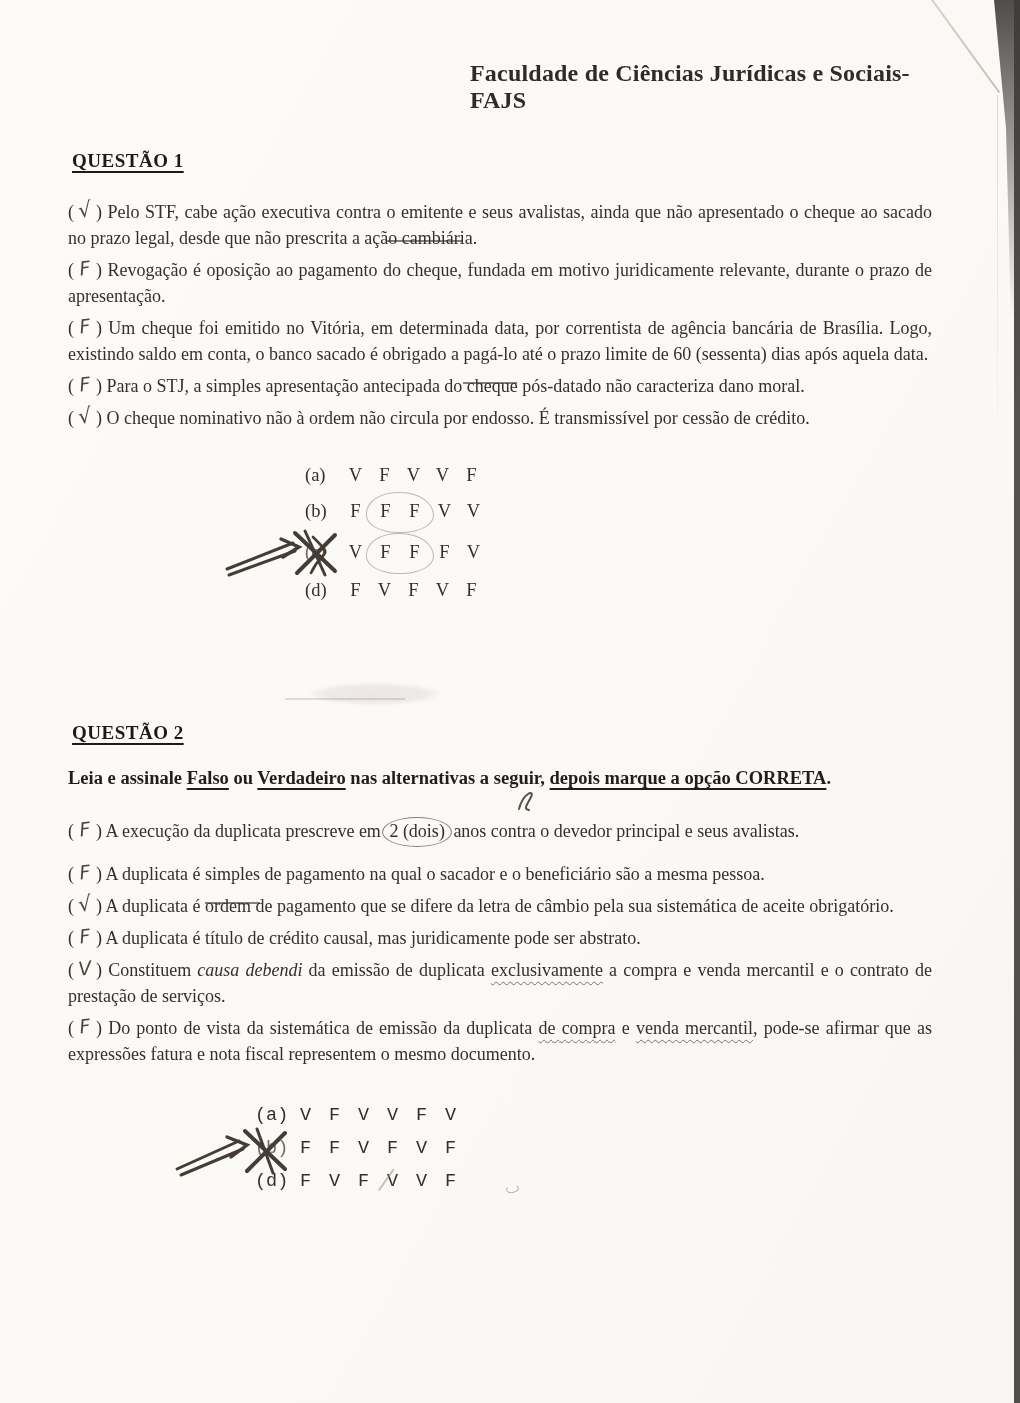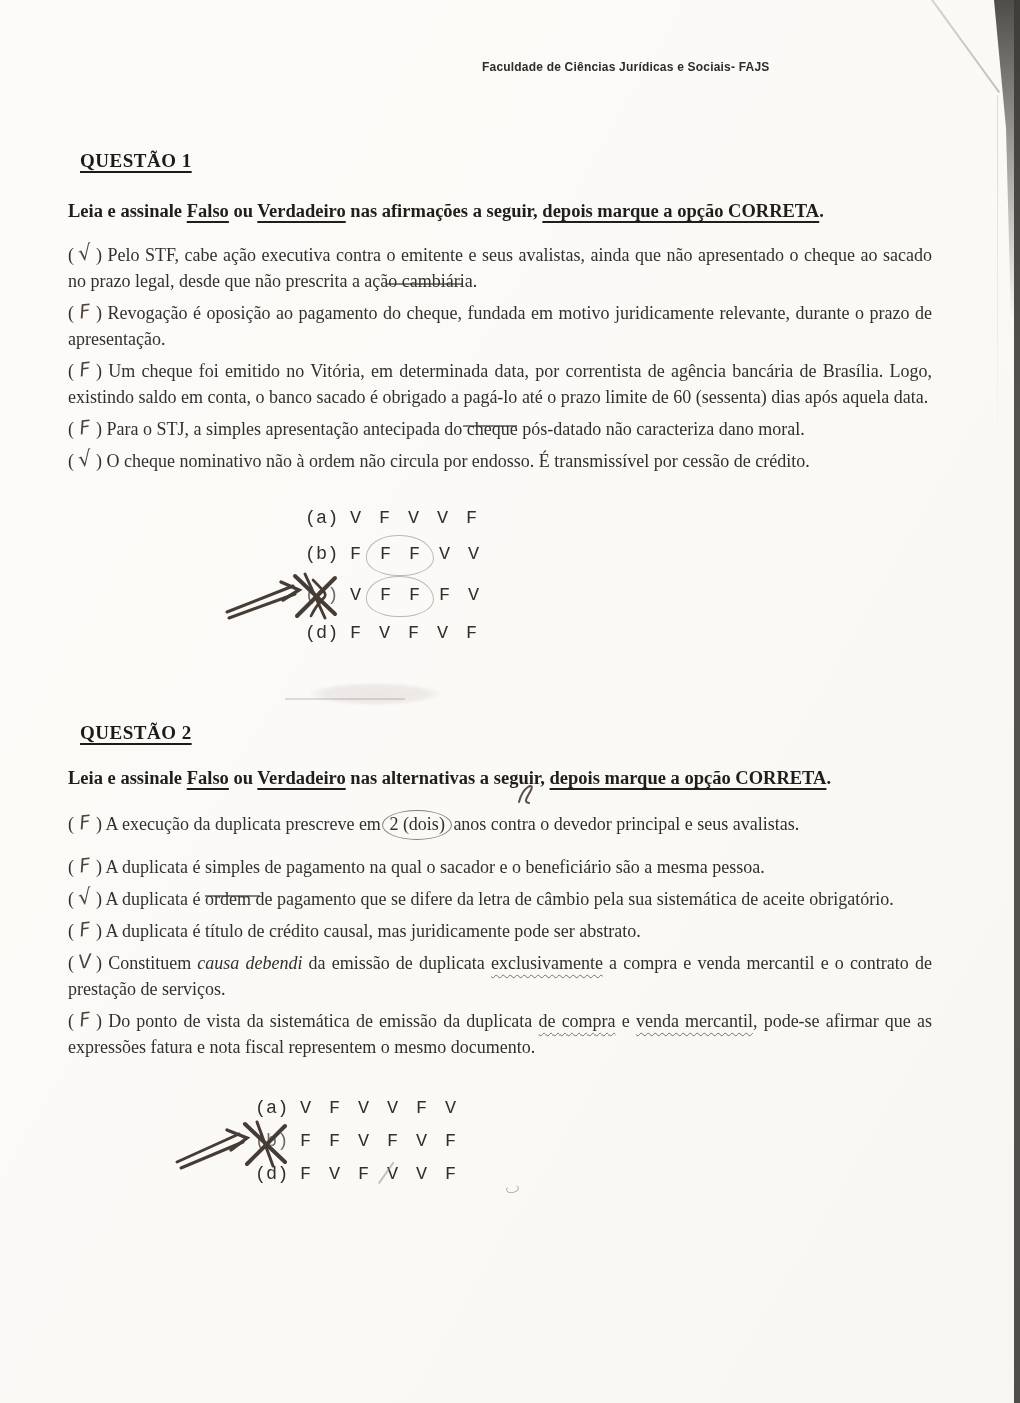--- a/index.html
+++ b/index.html
@@ -28,49 +28,49 @@
     border-radius:50%;transform:rotate(-12deg);border-top-color:transparent;}
   .pencil-slash{position:absolute;width:26px;height:1.5px;background:rgba(150,143,132,.55);transform:rotate(-55deg);}
 
   
   .logo{position:absolute;left:95px;top:36px;width:250px;text-align:center;}
   .planet{display:block;margin:0 auto -8px;}
   .brand{font-family:"DejaVu Sans", sans-serif;font-weight:bold;font-size:35px;letter-spacing:1px;line-height:1;}
   .brand .b1{color:#9a9691;}
   .brand .b2{color:#605c57;}
   .logo .caption{font-size:12.5px;color:#56524d;margin-top:3px;font-family:"Liberation Serif",serif;}
-  .faculty{position:absolute;left:482px;top:60px;width:470px;
-    font-family:Liberation Sans, sans-serif;font-weight:600;font-size:12px;color:#2e2c29;letter-spacing:.2px;}
+  .faculty{position:absolute;left:470px;top:60px;width:470px;
+    font-family:Liberation Serif, serif;font-weight:600;font-size:24px;color:#2e2c29;letter-spacing:.2px;}
 
   
   .qsection{position:absolute;left:68px;width:864px;font-size:18px;line-height:26px;}
   #q1{top:148px;}
   #q2{top:720px;}
-  .qtitle{font-size:19px;font-weight:bold;margin:0 12px 24px;color:#1d1b18;
+  .qtitle{font-size:19px;font-weight:bold;margin:0 4px 24px;color:#1d1b18;
     text-decoration:underline;text-decoration-thickness:2px;text-underline-offset:4px;letter-spacing:.5px;}
   #q2 .qtitle{margin-bottom:19px;}
   .instr{font-weight:bold;margin:0 0 17px;color:#201e1b;font-size:18.5px;}
-  #q2 .instr{margin-bottom:11px;}
+  #q2 .instr{margin-bottom:18px;}
   .u-print{text-decoration:underline;text-decoration-thickness:2px;text-underline-offset:4px;}
   .item{margin:0 0 5px;text-align:justify;position:relative;}
   .paren{color:#33302c;}
   .mark{display:inline-block;width:22px;text-align:center;
     font-family:"DejaVu Sans", sans-serif;font-style:italic;font-size:19px;
     color:#4e443c;transform:rotate(-7deg) translateY(-1px);}
   .mark.check{font-size:21px;font-style:normal;}
   .pen-u{border-bottom:2px solid rgba(86,74,65,.7);padding-bottom:18px;}
   .pen-u-wavy{text-decoration:underline wavy rgba(86,74,65,.75);text-decoration-thickness:1.3px;text-underline-offset:5px;}
   .pen-circle{display:inline-block;border:1.6px solid rgba(110,97,86,.8);border-radius:50%;
     padding:0 6px 2px;margin:8px -3px;}
   .it{font-style:italic;}
   .squiggle{position:absolute;}
 
   
   .options{margin-top:28px;}
-  #q1 .options{margin-left:237px;font-family:Liberation Mono, monospace;}
+  #q1 .options{margin-left:237px;}
   #q2 .options{margin-left:187px;margin-top:32px;font-family:Liberation Mono, monospace;}
   .opt-row{line-height:33px;white-space:nowrap;position:relative;}
   .opt-label{display:inline-block;width:36px;font-size:18.5px;}
   .opt-letter{display:inline-block;width:29px;text-align:center;font-size:18.5px;letter-spacing:0;}
   .pencil-circle{display:inline-block;border:1.4px solid rgba(176,168,156,.8);
     border-radius:48% 52% 50% 50% / 55% 60% 45% 45%;margin:0 -4px;padding:2px 4px 4px;}
   .label-wrap{position:relative;display:inline-block;width:36px;}
   .label-wrap .opt-label{color:#6f6a63;width:auto;}
   .scribble-svg{position:absolute;left:-82px;top:-11px;pointer-events:none;}
 </style>
@@ -85,21 +85,20 @@
   <div class="scan-crease-v"></div>
   <div class="smudge"></div>
   <div class="smudge-line"></div>
   <div class="tiny-mark"></div>
 
   <div class="faculty">Faculdade de Ciências Jurídicas e Sociais- FAJS</div>
 
   <section class="qsection" id="q1">
     <h2 class="qtitle">QUESTÃO  1</h2>
 
-    <p class="instr"><span>Leia e assinale </span><span class="u-print">Falso</span><span> ou </span><span class="u-print">Verdadeiro</span><span>  nas afirmações a seguir, </span><span class="u-print">depois marque a opção CORRETA</span><span>.</span></p>
 
     <p class="item"><span class="paren">(</span><span class="mark check">√</span><span class="paren">)</span> <span>Pelo STF, cabe ação executiva contra </span><span class="pen-u">o emitente</span><span> e seus avalistas, ainda que não apresentado o cheque ao sacado no prazo legal, desde que não prescrita a ação cambiária.</span></p>
 
     <p class="item"><span class="paren">(</span><span class="mark">F</span><span class="paren">)</span> <span>Revogação é oposição ao pagamento do cheque, fundada em motivo juridicamente relevante, durante o prazo de apresentação.</span></p>
 
     <p class="item"><span class="paren">(</span><span class="mark">F</span><span class="paren">)</span> <span>Um cheque foi emitido no Vitória, em determinada data, por correntista de agência bancária de Brasília. Logo, existindo saldo em conta, o banco sacado é obrigado a </span><span class="pen-u">pagá-lo</span><span> até o prazo limite de 60 (sessenta) dias após aquela data.</span></p>
 
     <p class="item"><span class="paren">(</span><span class="mark">F</span><span class="paren">)</span> <span>Para o STJ, a simples apresentação antecipada do cheque pós-datado não caracteriza  dano moral.</span></p>
 
     <p class="item"><span class="paren">(</span><span class="mark check">√</span><span class="paren">)</span> <span>O cheque nominativo não à ordem não circula por endosso. É transmissível por cessão de crédito.</span></p>

